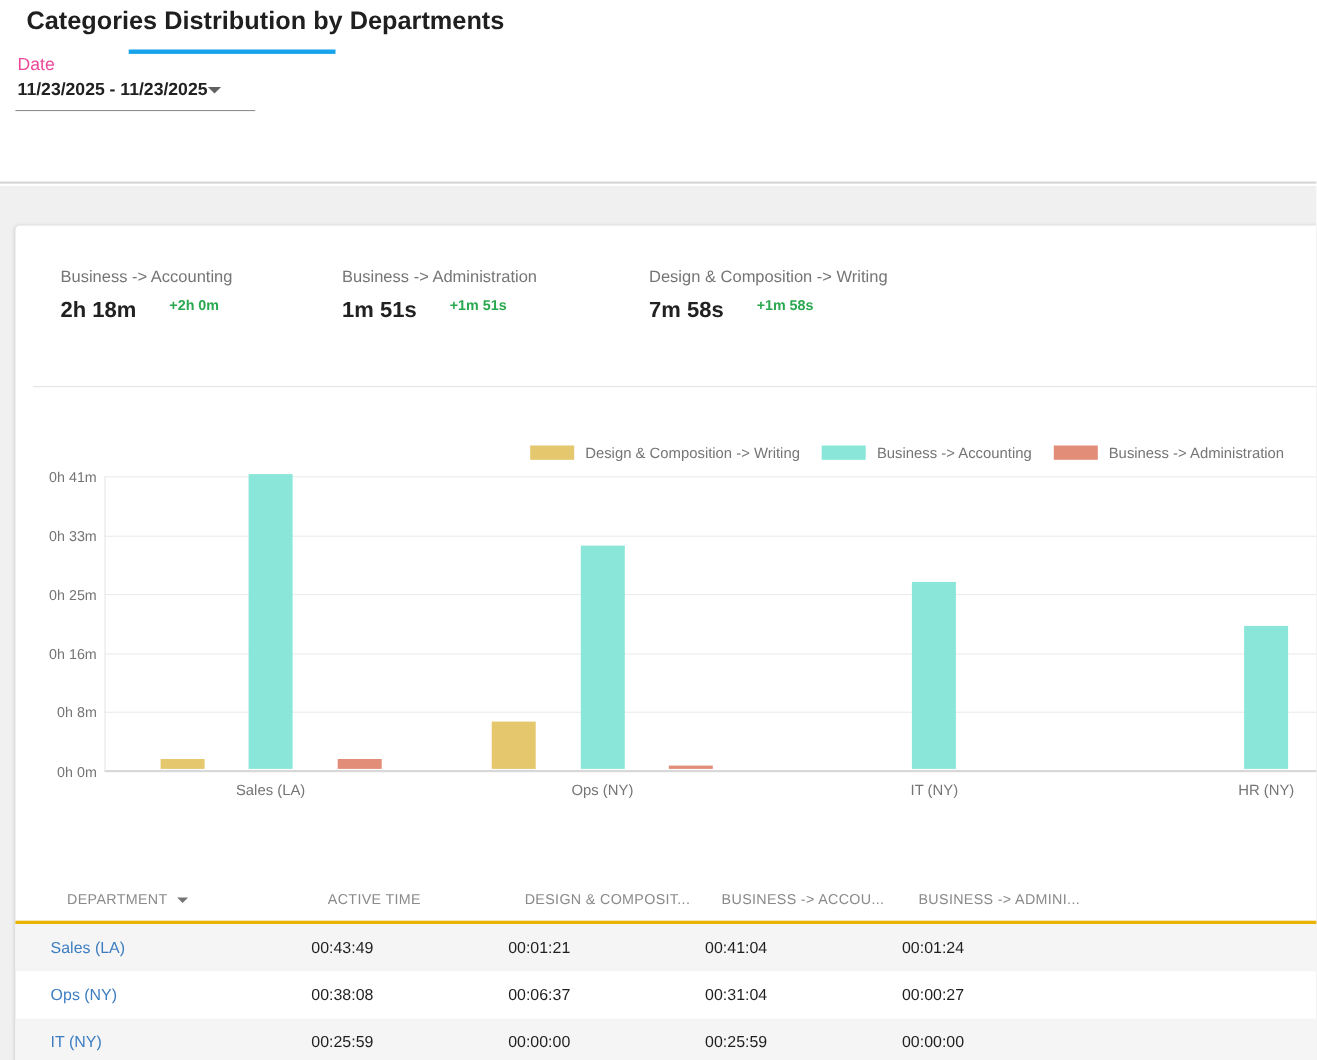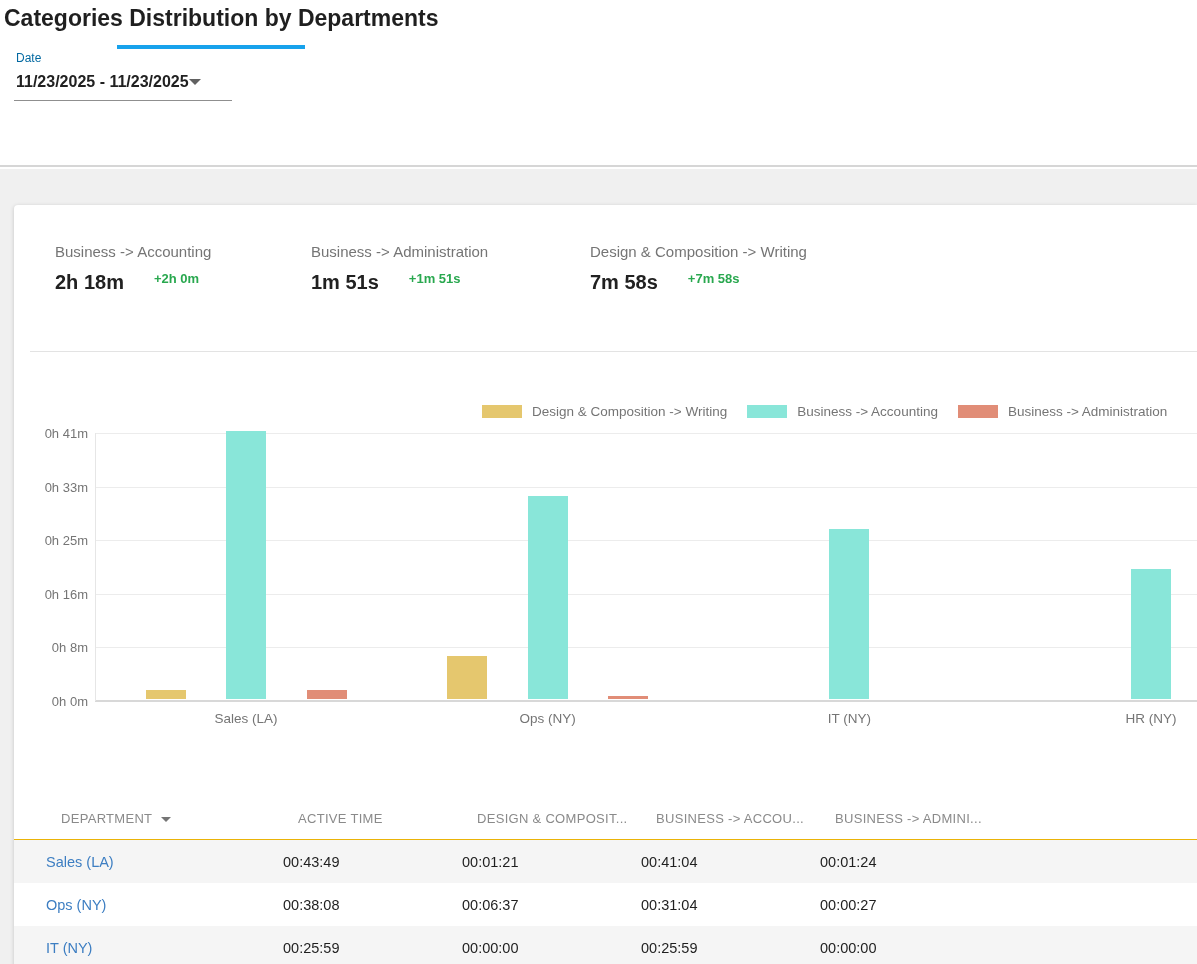--- a/index.html
+++ b/index.html
@@ -1,22 +1,22 @@
 <!DOCTYPE html>
 <html><head>
 <meta charset="utf-8">
 <style>
   * { margin:0; padding:0; box-sizing:border-box; }
   html,body { background:#fff; }
   body { font-family:"Liberation Sans", sans-serif; }
   .screen { position:relative; width:1197px; height:964px; overflow:hidden; background:#fff; }
 
   
-  .page-title { position:absolute; left:4px; top:5px; font-size:23px; font-weight:700; color:#1f1f1f; }
-  .date-label { position:absolute; left:16px; top:51px; font-size:12px; color:#0369a1; }
+  .page-title { position:absolute; left:24px; top:5px; font-size:23px; font-weight:700; color:#1f1f1f; }
+  .date-label { position:absolute; left:16px; top:51px; font-size:16px; color:#ec4899; }
   .date-field { position:absolute; left:16px; top:73px; display:flex; align-items:center; cursor:pointer; }
   .date-value { font-size:16px; font-weight:700; color:#212121; }
   .caret-down { width:0; height:0; border-left:6px solid transparent; border-right:6px solid transparent; border-top:6px solid #616161; }
   .date-underline { position:absolute; left:14px; top:100px; width:218px; height:1px; background:#8f8f8f; }
 
   
   .tabs { position:absolute; left:0; top:119px; width:100%; height:48px; display:flex; align-items:center; border-bottom:2px solid #d6d6d6; }
   .tab { display:flex; align-items:center; gap:11px; height:100%; cursor:pointer; }
   .tab.users { padding:0 25px 0 16px; }
   .tab.departments { width:188px; justify-content:center; }
@@ -49,21 +49,21 @@
   .plot { position:absolute; left:81px; top:228px; width:1102px; height:268px; }
   .gridline { position:absolute; left:0; right:0; height:1px; background:#ececec; }
   .gridline.baseline { height:2px; background:#d8d8d8; }
   .y-axis-line { position:absolute; left:0; top:0; width:1px; height:268px; background:#e6e6e6; }
   .bar { position:absolute; bottom:2px; width:40px; }
   .x-label { position:absolute; top:278px; width:160px; margin-left:-80px; text-align:center; font-size:13.5px; color:#757575; }
 
   
   .table { position:absolute; left:0; right:0; top:592px; }
   .t-row { display:grid; grid-template-columns:237px 179px 179px 179px 1fr; padding-left:32px; height:43px; align-items:center; }
-  .t-head { border-bottom:1px solid #eab308;padding-left:47px; }
+  .t-head { border-bottom:3px solid #eab308;padding-left:47px; }
   .t-head .t-cell { font-size:13px; color:#8a8a8a; letter-spacing:0.3px; white-space:nowrap; overflow:hidden; }
   .t-body .t-row:nth-child(odd) { background:#f5f5f5; }
   .t-cell { font-size:14.5px; color:#1f1f1f; padding-right:10px; white-space:nowrap; }
   .dept-link { color:#3d7ec2; cursor:pointer; }
   .sort-caret { display:inline-block; width:0; height:0; border-left:5px solid transparent; border-right:5px solid transparent;
                 border-top:5px solid #757575; margin-left:9px; vertical-align:middle; }
   .icon-svg { display:block; }
 </style>
 </head>
 <body>
@@ -90,21 +90,21 @@
     <div class="stat s0">
       <div class="stat-label">Business -&gt; Accounting</div>
       <div class="stat-value-row"><span>2h 18m</span><span class="stat-delta">+2h 0m</span></div>
     </div>
     <div class="stat s1">
       <div class="stat-label">Business -&gt; Administration</div>
       <div class="stat-value-row"><span>1m 51s</span><span class="stat-delta">+1m 51s</span></div>
     </div>
     <div class="stat s2">
       <div class="stat-label">Design &amp; Composition -&gt; Writing</div>
-      <div class="stat-value-row"><span>7m 58s</span><span class="stat-delta">+7m 58s</span></div>
+      <div class="stat-value-row"><span>7m 58s</span><span class="stat-delta">+1m 58s</span></div>
     </div>
 
     <div class="card-divider"></div>
 
     <div class="legend">
       <div class="legend-item">
         <span class="legend-swatch" style="background: rgb(229, 199, 110);"></span>
         <span class="legend-label">Design &amp; Composition -&gt; Writing</span>
       </div>
       <div class="legend-item">

